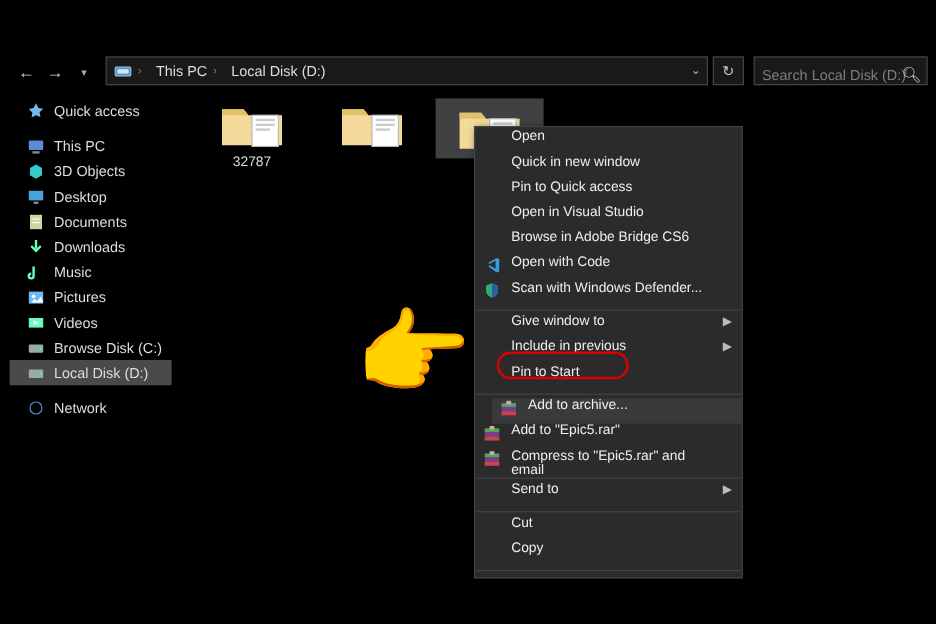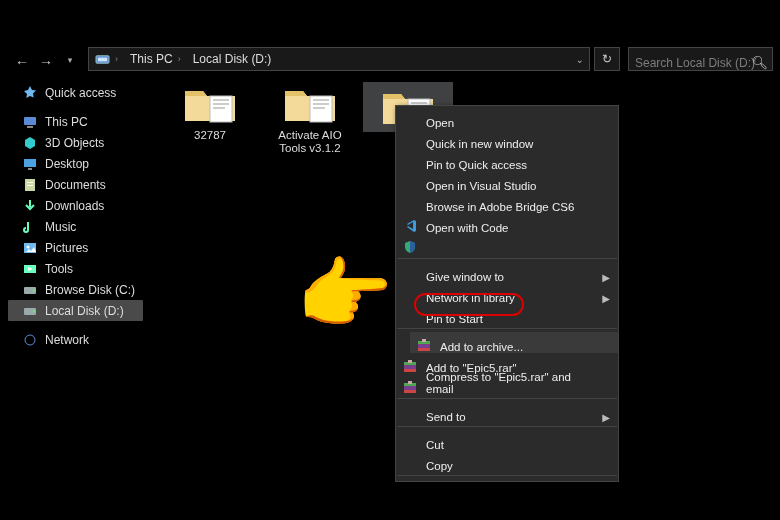--- a/index.html
+++ b/index.html
@@ -14,24 +14,24 @@
   .search{position:absolute;left:628px;top:47px;width:133px;height:22px;border:1px solid #444;background:#191919;color:#888;display:flex;align-items:flex-end;padding:0 4px 0 6px;}
   .search .mag{position:absolute;right:4px;color:#ccc;font-size:13px;}
   .sb{position:absolute;left:8px;top:82px;width:135px;}
   .sbitem{height:21px;display:flex;align-items:center;gap:7px;padding-left:14px;color:#ddd;border-radius:1px;}
   .sbitem.sel{background:#4a4a4a;}
   .sbitem .ic{width:16px;height:16px;display:flex;align-items:center;justify-content:center;}
   .sbgap{height:8px;}
   .content{position:absolute;left:155px;top:82px;width:460px;height:430px;}
   .folder{position:absolute;width:90px;display:flex;flex-direction:column;align-items:center;gap:3px;}
   .folder .ficon{width:56px;height:44px;}
-  .folder .flab{color:#ddd;text-align:center;font-size:11.5px;line-height:1.15;}
+  .folder .flab{color:#ddd;text-align:right;font-size:11.5px;line-height:1.15;}
   .folder.sel{background:#404142;}
   .menu{position:absolute;left:395px;top:105px;width:222px;background:#2b2b2b;border:1px solid #444;padding:2px 0;box-shadow:2px 2px 6px rgba(0,0,0,.6);}
-  .mi{height:21px;display:flex;align-items:flex-end;padding:0 18px 0 30px;position:relative;color:#eee;font-size:11.5px;}
+  .mi{height:21px;display:flex;align-items:flex-start;padding:0 18px 0 30px;position:relative;color:#eee;font-size:11.5px;}
   .mi .micon{position:absolute;left:6px;width:16px;height:16px;display:flex;align-items:center;justify-content:center;}
   .mi .sub{position:absolute;right:8px;color:#bbb;font-size:10px;}
   .msep{height:1px;background:#444;margin:3px 1px;}
   .mi.hl{background:#3a3a3a;margin-left:14px;}
   .ring{position:absolute;border:2px solid #d00;border-radius:12px;width:106px;height:19px;left:414px;top:293px;pointer-events:none;}
   .hand{position:absolute;left:296px;top:255px;font-size:78px;line-height:1;filter:hue-rotate(5deg) saturate(1.6);}
   svg{display:block;}
 </style>
 </head>
 <body>
@@ -144,21 +144,21 @@
       </span>
       <span>Pictures</span>
     </div>
     <div class="sbitem">
       <span class="ic">
         <svg width="16" height="16">
           <rect x="2" y="4" width="12" height="8" fill="#6fb"></rect>
           <path d="M6 6l5 2-5 2z" fill="#fff"></path>
         </svg>
       </span>
-      <span>Tools</span>
+      <span>Videos</span>
     </div>
     <div class="sbitem">
       <span class="ic">
         <svg width="16" height="16">
           <rect x="2" y="5" width="12" height="7" rx="1" fill="#9aa"></rect>
           <circle cx="12" cy="8.5" r="1" fill="#5f5"></circle>
         </svg>
       </span>
       <span>Browse Disk (C:)</span>
     </div>
@@ -198,21 +198,20 @@
   </div>
   <div class="folder" style="left:110px;top:0">
     <svg class="ficon" viewBox="0 0 56 44">
         <path d="M3 9h18l4 5h28v25H3z" fill="#f3da9a"></path>
         <path d="M3 9h18l4 5H3z" fill="#e2c168"></path>
         <rect x="28" y="14" width="22" height="26" fill="#fff" stroke="#bbb"></rect>
         <rect x="31" y="17" width="16" height="2" fill="#ccc"></rect>
         <rect x="31" y="21" width="16" height="2" fill="#ccc"></rect>
         <rect x="31" y="25" width="12" height="2" fill="#ccc"></rect>
       </svg>
-    <div class="flab">Activate AIO Tools v3.1.2</div>
   </div>
   <div class="folder sel" style="left:208px;top:0;padding:3px 0">
     <svg class="ficon" viewBox="0 0 56 44">
         <path d="M3 9h18l4 5h28v25H3z" fill="#f3da9a"></path>
         <path d="M3 9h18l4 5H3z" fill="#e2c168"></path>
         <rect x="28" y="14" width="22" height="26" fill="#fff" stroke="#bbb"></rect>
         <rect x="31" y="17" width="16" height="2" fill="#ccc"></rect>
         <rect x="31" y="21" width="16" height="2" fill="#ccc"></rect>
       </svg>
   </div>
@@ -242,28 +241,29 @@
       </span>
       <span>Open with Code</span>
     </div>
     <div class="mi">
       <span class="micon">
         <svg width="16" height="16">
           <path d="M8 2l5 2v4c0 3-2 5-5 6-3-1-5-3-5-6V4z" fill="#3a7"></path>
           <path d="M8 2v12c3-1 5-3 5-6V4z" fill="#2a5fa0"></path>
         </svg>
       </span>
+      <span>Scan with Windows Defender...</span>
     </div>
     <div class="msep"></div>
     <div class="mi">
       <span>Give window to</span>
       <span class="sub">▶</span>
     </div>
     <div class="mi">
-      <span>Network in library</span>
+      <span>Include in previous</span>
       <span class="sub">▶</span>
     </div>
     <div class="mi">
       <span>Pin to Start</span>
     </div>
     <div class="msep"></div>
     <div class="mi hl">
       <span class="micon">
         <svg width="16" height="16">
           <rect x="2" y="4" width="12" height="10" fill="#7a3e8f"></rect>

